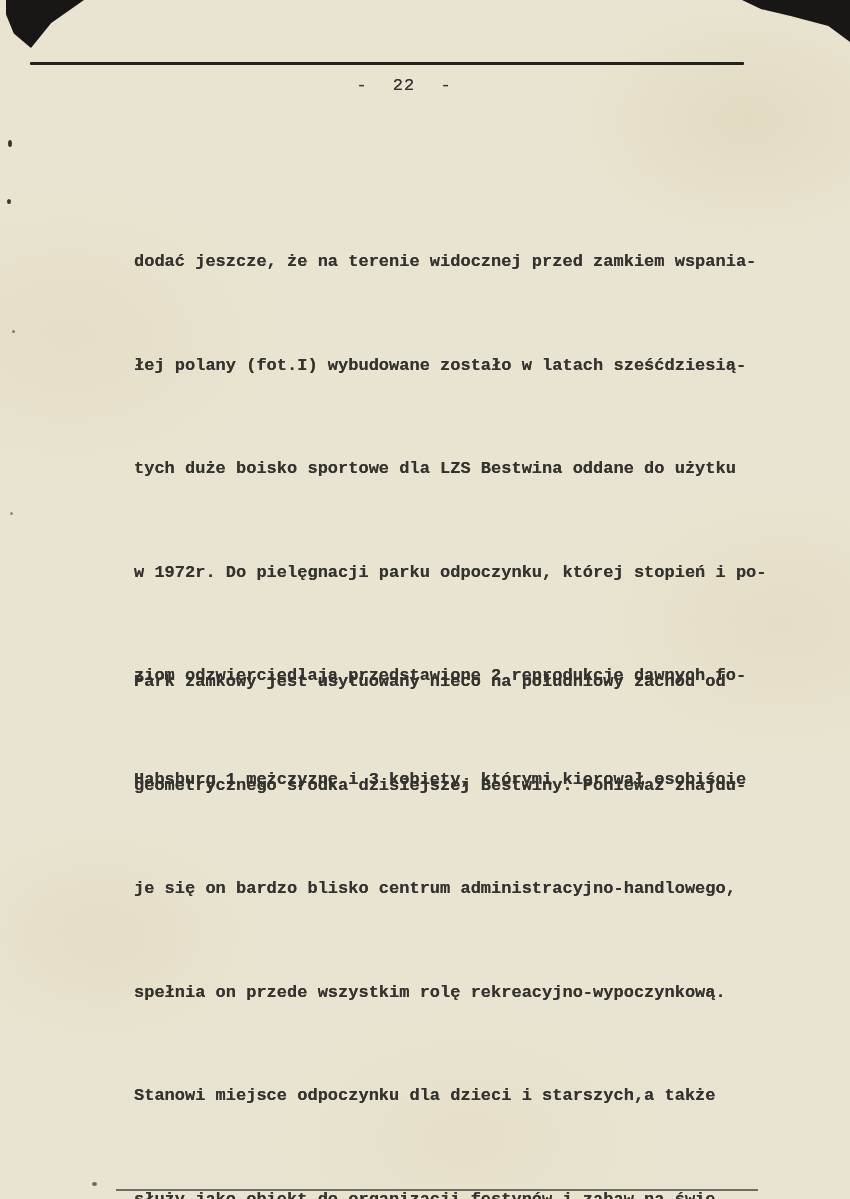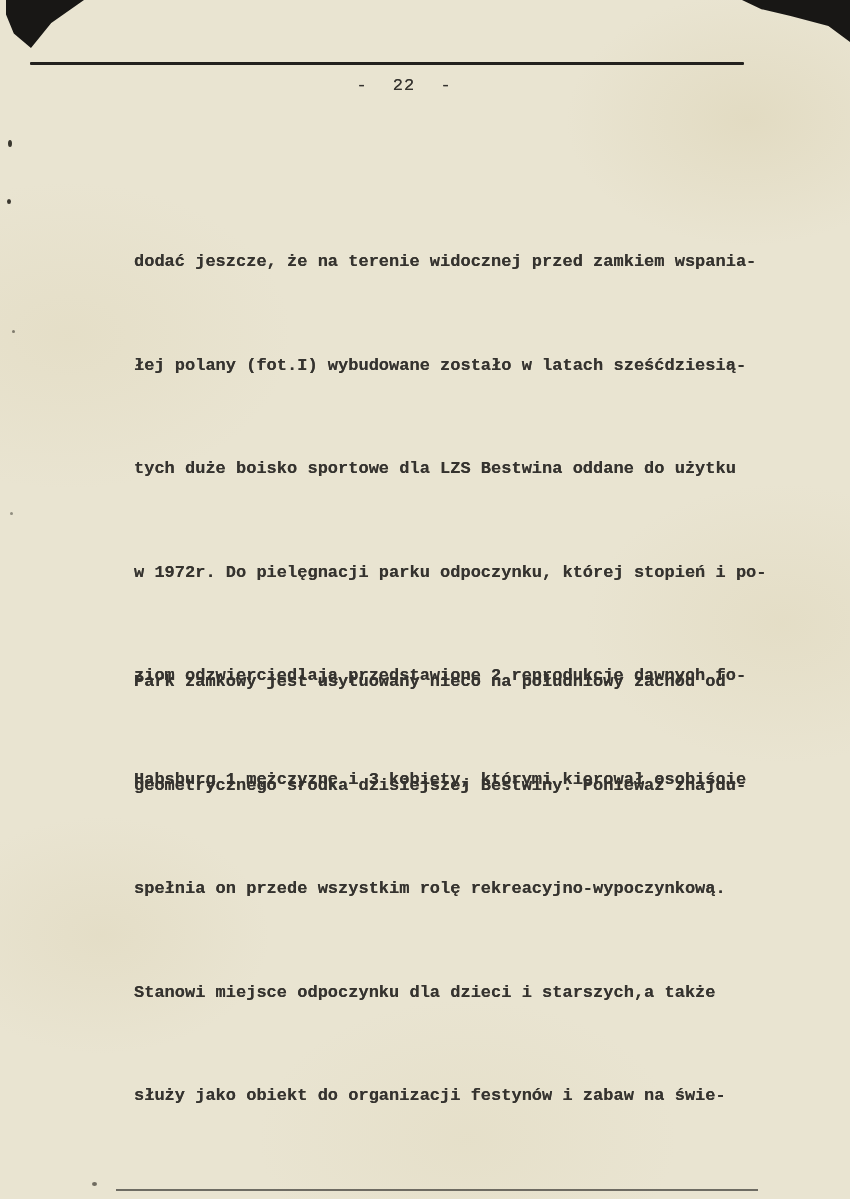--- a/index.html
+++ b/index.html
@@ -77,20 +77,21 @@
     <div>tych duże boisko sportowe dla LZS Bestwina oddane do użytku</div>
     <div>w 1972r. Do pielęgnacji parku odpoczynku, której stopień i po-</div>
     <div>ziom odzwierciedlają przedstawione 2 reprodukcje dawnych fo-</div>
     <div>Habsburg 1 mężczyznę i 3 kobiety, którymi kierował osobiście</div>
   </div>
 
 
   <div class="textblock para2">
     <div>Park zamkowy jest usytuowany nieco na południowy zachód od</div>
     <div>geometrycznego środka dzisiejszej Bestwiny. Ponieważ znajdu-</div>
+    <div>je się on bardzo blisko centrum administracyjno-handlowego,</div>
     <div>spełnia on przede wszystkim rolę rekreacyjno-wypoczynkową.</div>
     <div>Stanowi miejsce odpoczynku dla dzieci i starszych,a także</div>
     <div>służy jako obiekt do organizacji festynów i zabaw na świe-</div>
     
     
     
     
     
     
     

